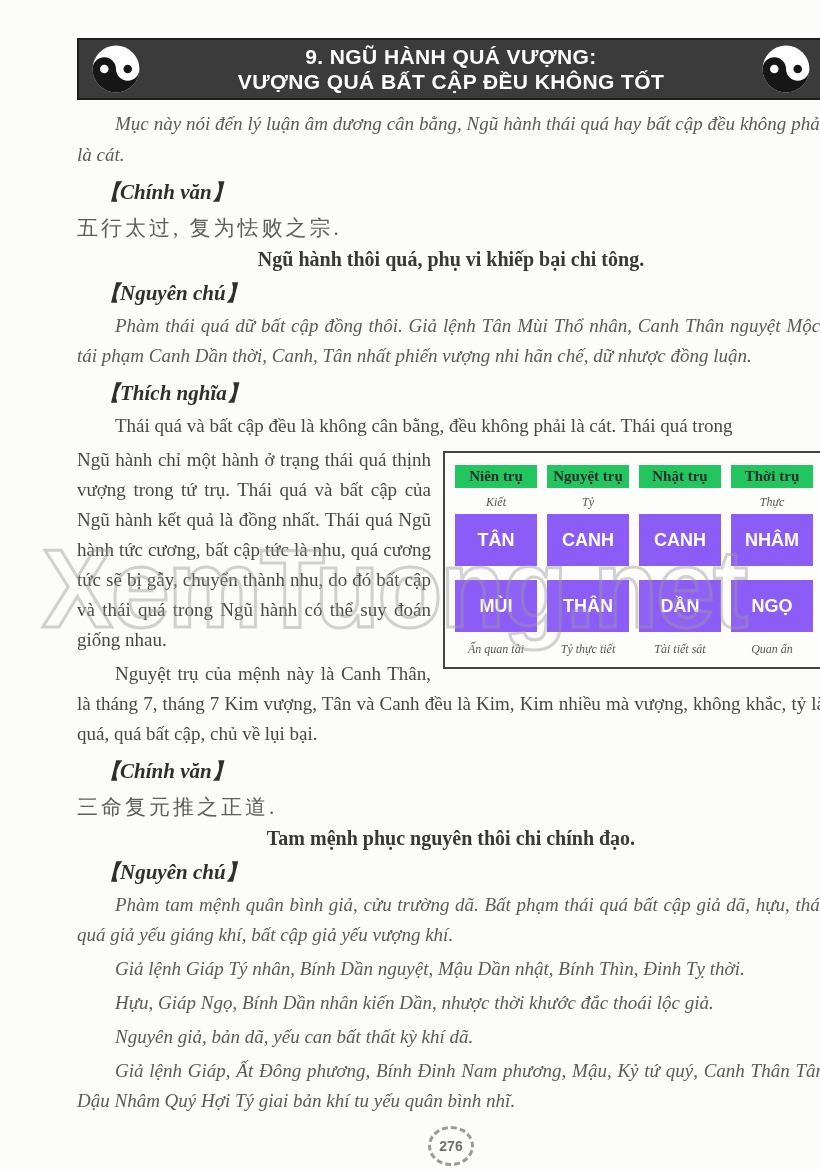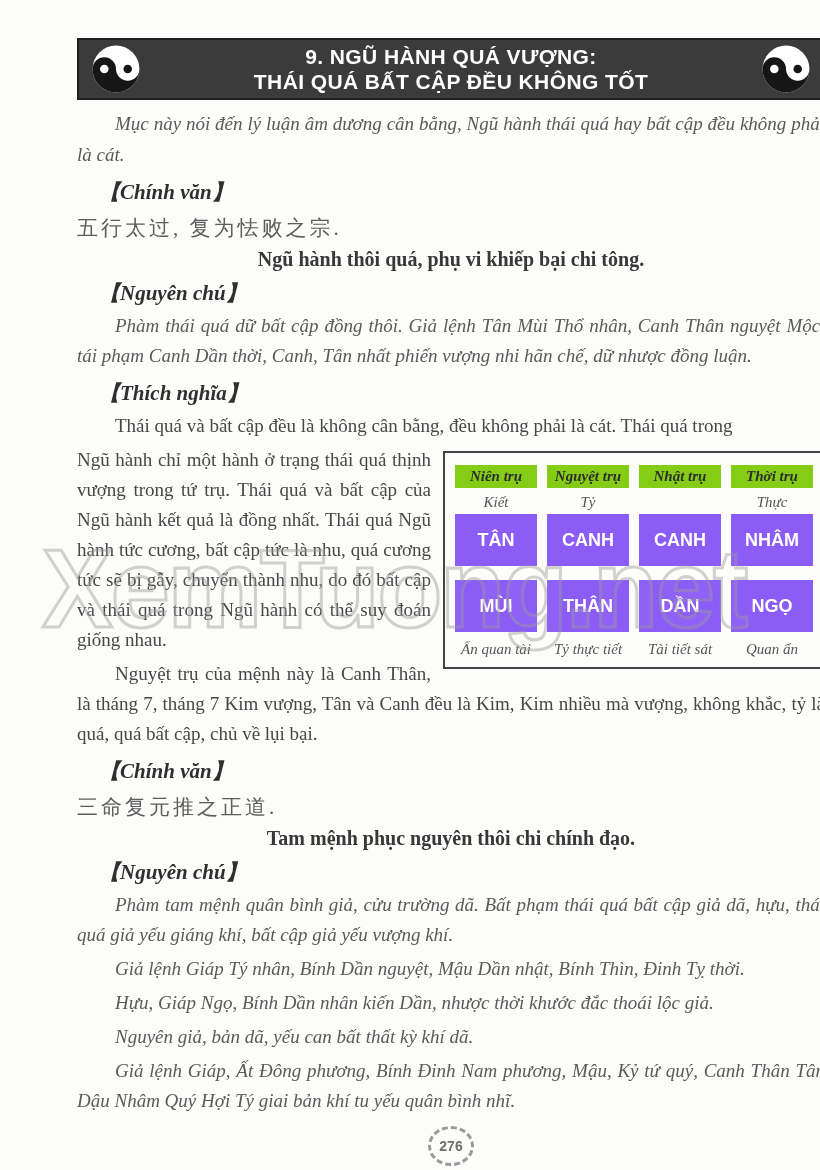--- a/index.html
+++ b/index.html
@@ -49,25 +49,25 @@
   .wrap-zone .body-p { margin-left:0; margin-right:0; }
   .cont { text-indent:0; }
   .ptable {
     float:right; width:382px; box-sizing:border-box;
     margin:6px 0 6px 12px; padding:12px 10px 6px;
     border:2px solid #454545; background:#fdfdfc;
     display:grid; grid-template-columns:repeat(4,1fr); column-gap:10px;
   }
   .pcol { text-align:center; }
   .phead {
-    background:#84cc16; color:#2e2e2e; font-weight:bold; font-size:15px;
-    padding:3px 0; margin-bottom:2px;font-style:italic;
+    background:#22c55e; color:#2e2e2e; font-weight:bold; font-size:15px;
+    padding:3px 0; margin-bottom:2px;
   }
   .plabel {
-    font-style:italic; font-size:15px; min-height:24px; line-height:24px;
+    font-style:italic; font-size:12px; min-height:24px; line-height:24px;
     color:#555555;
   }
   .pcell {
     background:#8b5cf6; color:#ffffff; font-family:"Liberation Sans",sans-serif;
     font-weight:bold; font-size:18px; height:52px; line-height:52px;
   }
   .pcell.stem { margin-bottom:14px; }
   .plabel.bottom { margin-top:5px;font-style:italic; }
   
   .badge {
@@ -96,21 +96,21 @@
     <span class="yy">
       <svg viewBox="0 0 64 64">
         <circle cx="32" cy="32" r="30" fill="#ffffff"></circle>
         <path d="M32,2 a30,30 0 1,1 0,60 a15,15 0 1,1 0,-30 a15,15 0 1,0 0,-30 z" fill="#161616"></path>
         <circle cx="32" cy="17" r="5.5" fill="#161616"></circle>
         <circle cx="32" cy="47" r="5.5" fill="#ffffff"></circle>
       </svg>
     </span>
     <div class="banner-title">
       <div>9. NGŨ HÀNH QUÁ VƯỢNG:</div>
-      <div>THÁI QUÁ BẤT CẬP ĐỀU KHÔNG TỐT</div>
+      <div>VƯỢNG QUÁ BẤT CẬP ĐỀU KHÔNG TỐT</div>
     </div>
     <span class="yy">
       <svg viewBox="0 0 64 64">
         <circle cx="32" cy="32" r="30" fill="#ffffff"></circle>
         <path d="M32,2 a30,30 0 1,1 0,60 a15,15 0 1,1 0,-30 a15,15 0 1,0 0,-30 z" fill="#161616"></path>
         <circle cx="32" cy="17" r="5.5" fill="#161616"></circle>
         <circle cx="32" cy="47" r="5.5" fill="#ffffff"></circle>
       </svg>
     </span>
   </header>

